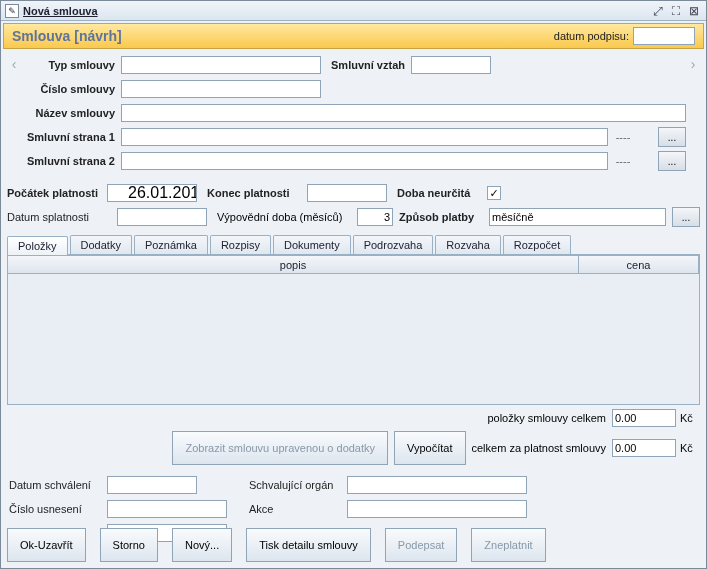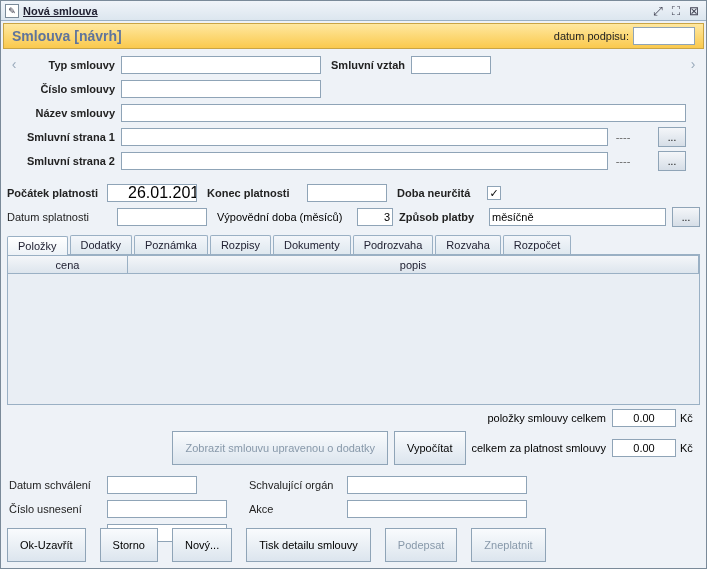--- a/index.html
+++ b/index.html
@@ -134,21 +134,21 @@
     border-right: 1px solid #9ab0c4; display:flex; align-items:center;
     justify-content:center; font-size:11px; color:#223;
   }
   .grid-body { flex:1; background:#e9eef4; }
 
   .totals { margin-top: 4px; }
   .totals .trow { display:flex; align-items:center; justify-content:flex-end; margin-bottom:4px; }
   .totals .tlabel { margin-right:6px; }
   .num {
     width: 64px; height: 18px; border:1px solid #8fa4b7; background:#fff;
-    text-align:center; font-size:11px; padding-right:2px;
+    text-align:left; font-size:11px; padding-right:2px;
   }
   .unit { margin-left:4px; width:20px; }
 
   .btn {
     height: 22px; padding: 16px 12px;
     background: linear-gradient(#f9fbfd,#dce5ee);
     border: 1px solid #8fa4b7; font-size:11px; cursor:pointer;
     display:inline-flex; align-items:center; justify-content:center;
   }
   .btn.disabled { color:#8899aa; cursor:default; }
@@ -268,22 +268,22 @@
       <div class="tab">Poznámka</div>
       <div class="tab">Rozpisy</div>
       <div class="tab">Dokumenty</div>
       <div class="tab">Podrozvaha</div>
       <div class="tab">Rozvaha</div>
       <div class="tab">Rozpočet</div>
     </div>
 
     <div class="grid">
       <div class="grid-head">
+        <div class="gh" style="flex:1">popis</div>
         <div class="gh" style="width:120px">cena</div>
-        <div class="gh" style="flex:1">popis</div>
       </div>
       <div class="grid-body"></div>
     </div>
 
     <div class="totals">
       <div class="trow">
         <span class="tlabel">položky smlouvy celkem</span>
         <input class="num" value="0.00" style="">
         <span class="unit">Kč</span>
       </div>

